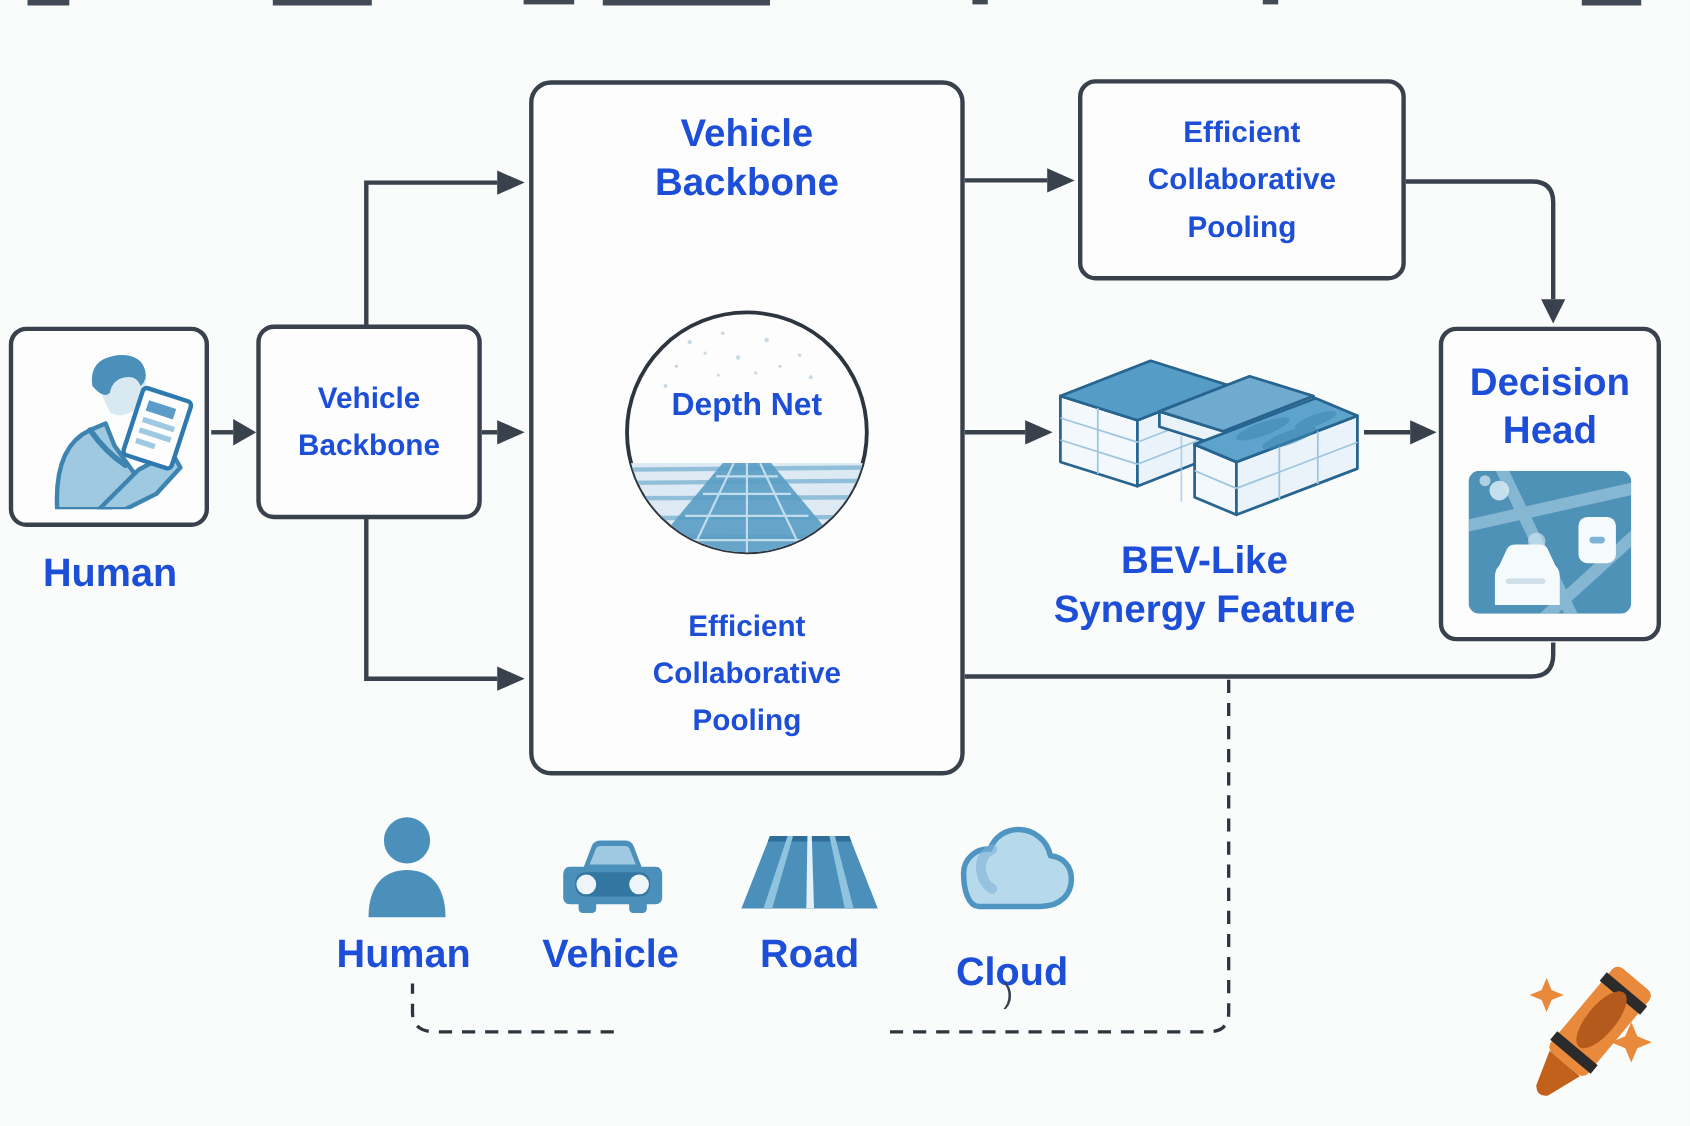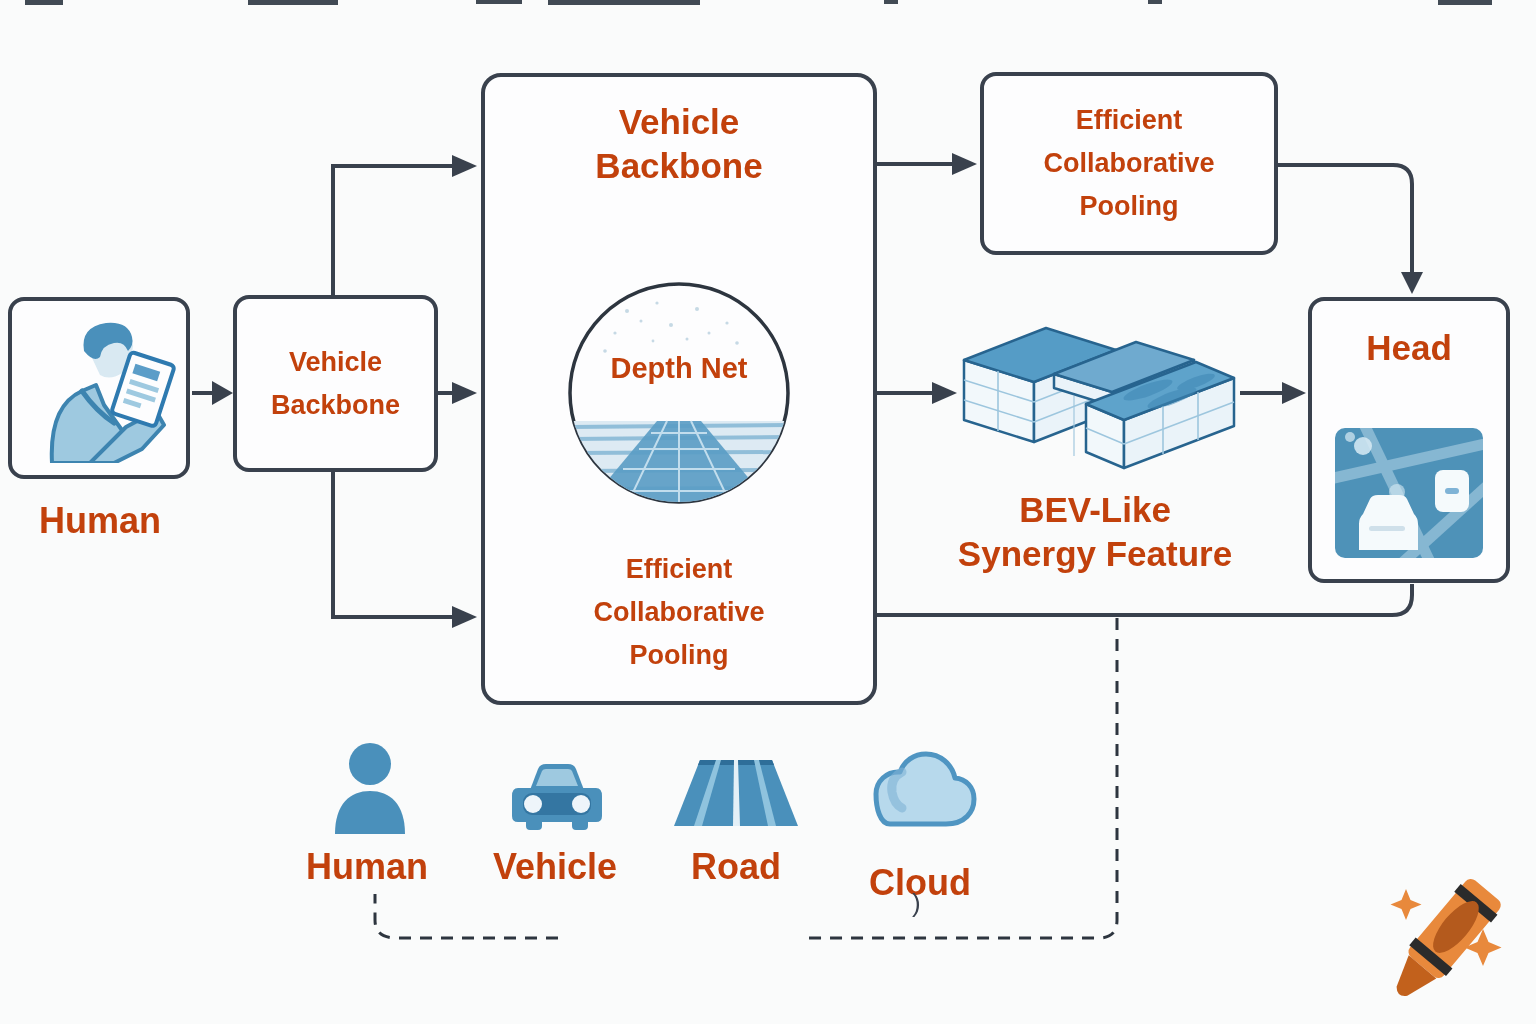--- a/index.html
+++ b/index.html
@@ -1,20 +1,20 @@
 <!DOCTYPE html>
 <html><head>
 <meta charset="utf-8">
 <style>
   html,body{margin:0;padding:0;background:#f7f8f8;}
   .canvas{position:relative;width:1536px;height:1024px;background:#fafbfb;overflow:hidden;
           font-family:"Liberation Sans",sans-serif;color:#222831;}
   .overlay{position:absolute;left:0;top:0;width:1536px;height:1024px;pointer-events:none;}
   .box{position:absolute;border:4px solid #39414d;border-radius:16px;background:#fdfdfe;box-sizing:border-box;}
-  .lbl{position:absolute;text-align:center;font-weight:700;color:#c2410c;}
+  .lbl{position:absolute;text-align:center;font-weight:700;color:#1d4ed8;}
   .lbl .ln{display:block;}
   .t36{font-size:35px;line-height:44px;}
   .t34{font-size:27px;line-height:43px;}
   .t30{font-size:29px;line-height:36px;}
   .cap{font-size:36px;line-height:43px;}
   .ico{position:absolute;}
   .stray{position:absolute;font-size:26px;color:#39414d;font-weight:400;}
 </style>
 </head>
 <body>
@@ -206,20 +206,21 @@
       <ellipse cx="238" cy="66" rx="20" ry="5" transform="rotate(-20 238 66)"></ellipse>
     </g>
   </svg>
   <div class="lbl t36" style="left:945px;top:488px;width:300px;text-align:center;">
     <span class="ln">BEV-Like</span>
     <span class="ln">Synergy Feature</span>
   </div>
 
   <div class="box" style="left:1308px;top:297px;width:202px;height:286px;"></div>
   <div class="lbl t36" style="left:1308px;top:326px;width:202px;">
+    <span class="ln">Decision</span>
     <span class="ln">Head</span>
   </div>
   <svg class="ico" style="left:1335px;top:428px;" width="148" height="130" viewBox="0 0 148 130">
     <defs>
         <clipPath id="mclip">
           <rect x="0" y="0" width="148" height="130" rx="10"></rect>
         </clipPath>
       </defs>
     <rect x="0" y="0" width="148" height="130" rx="10" fill="#4e92b8"></rect>
     <g clip-path="url(#mclip)">

